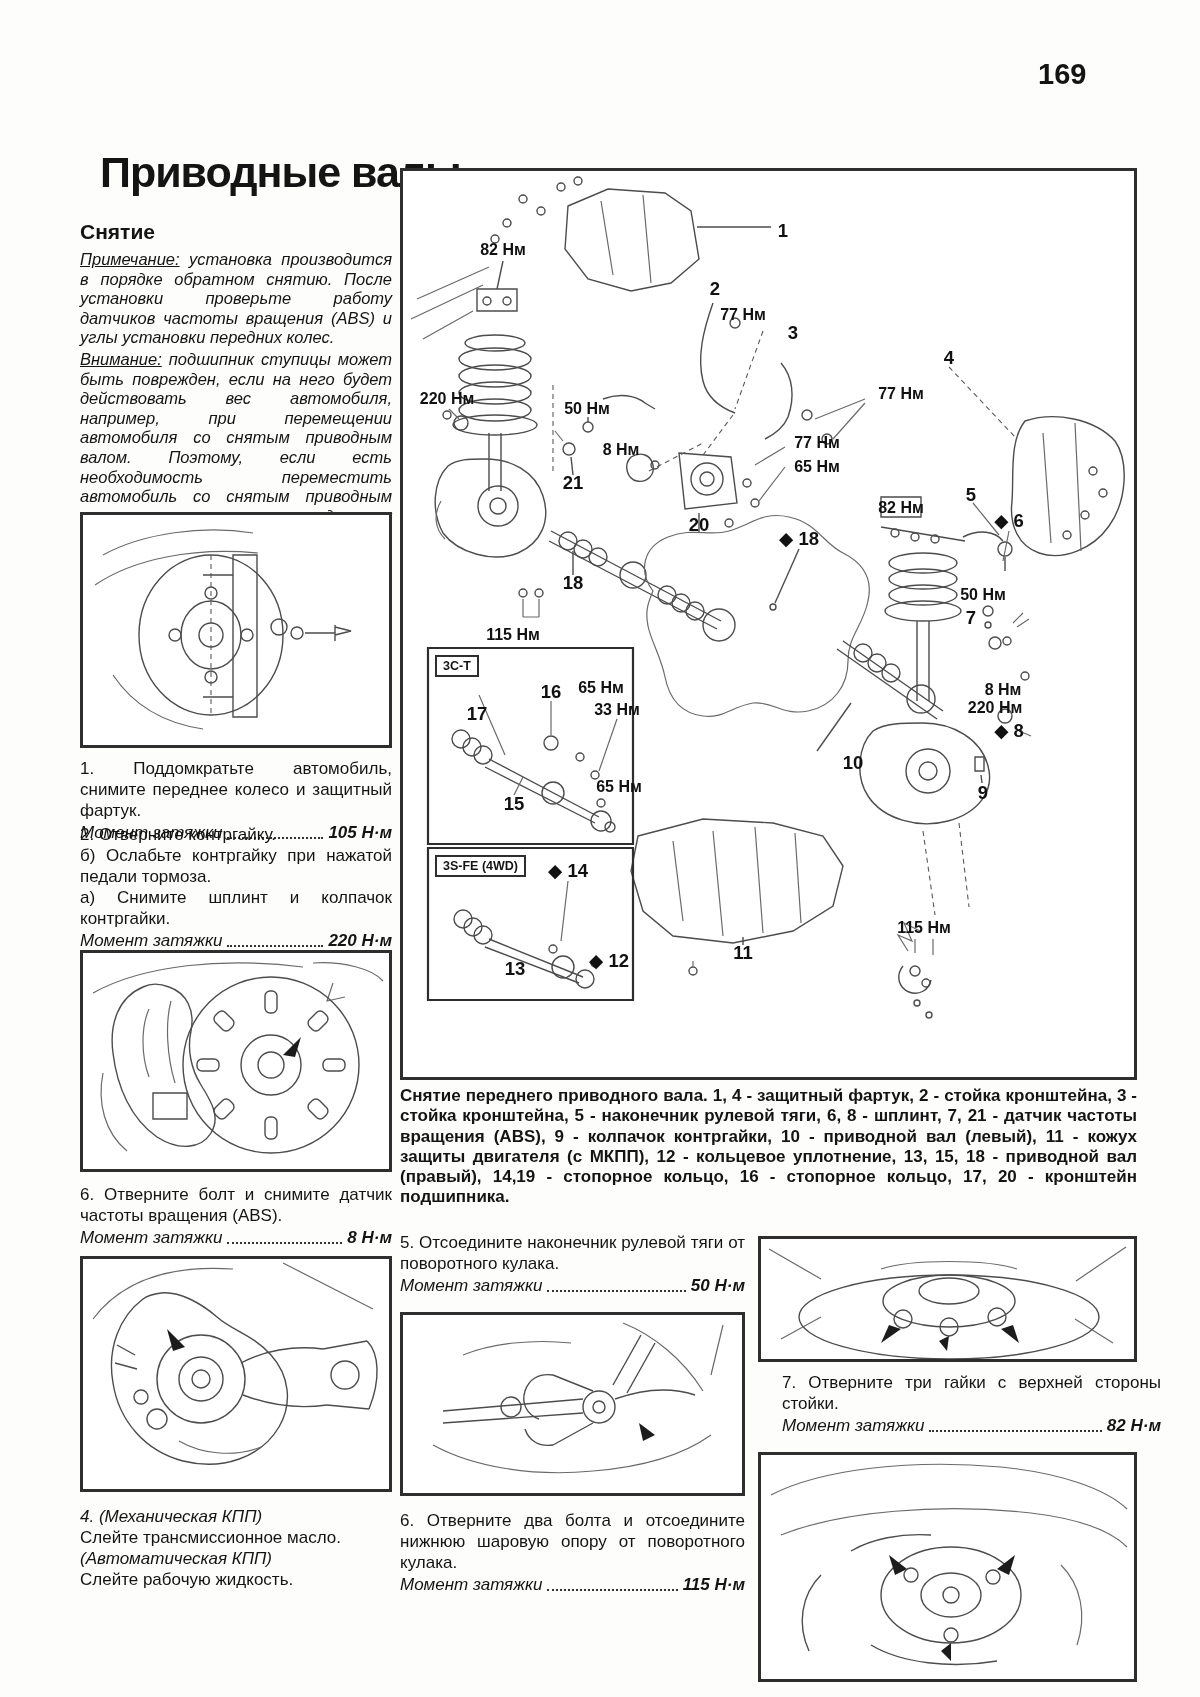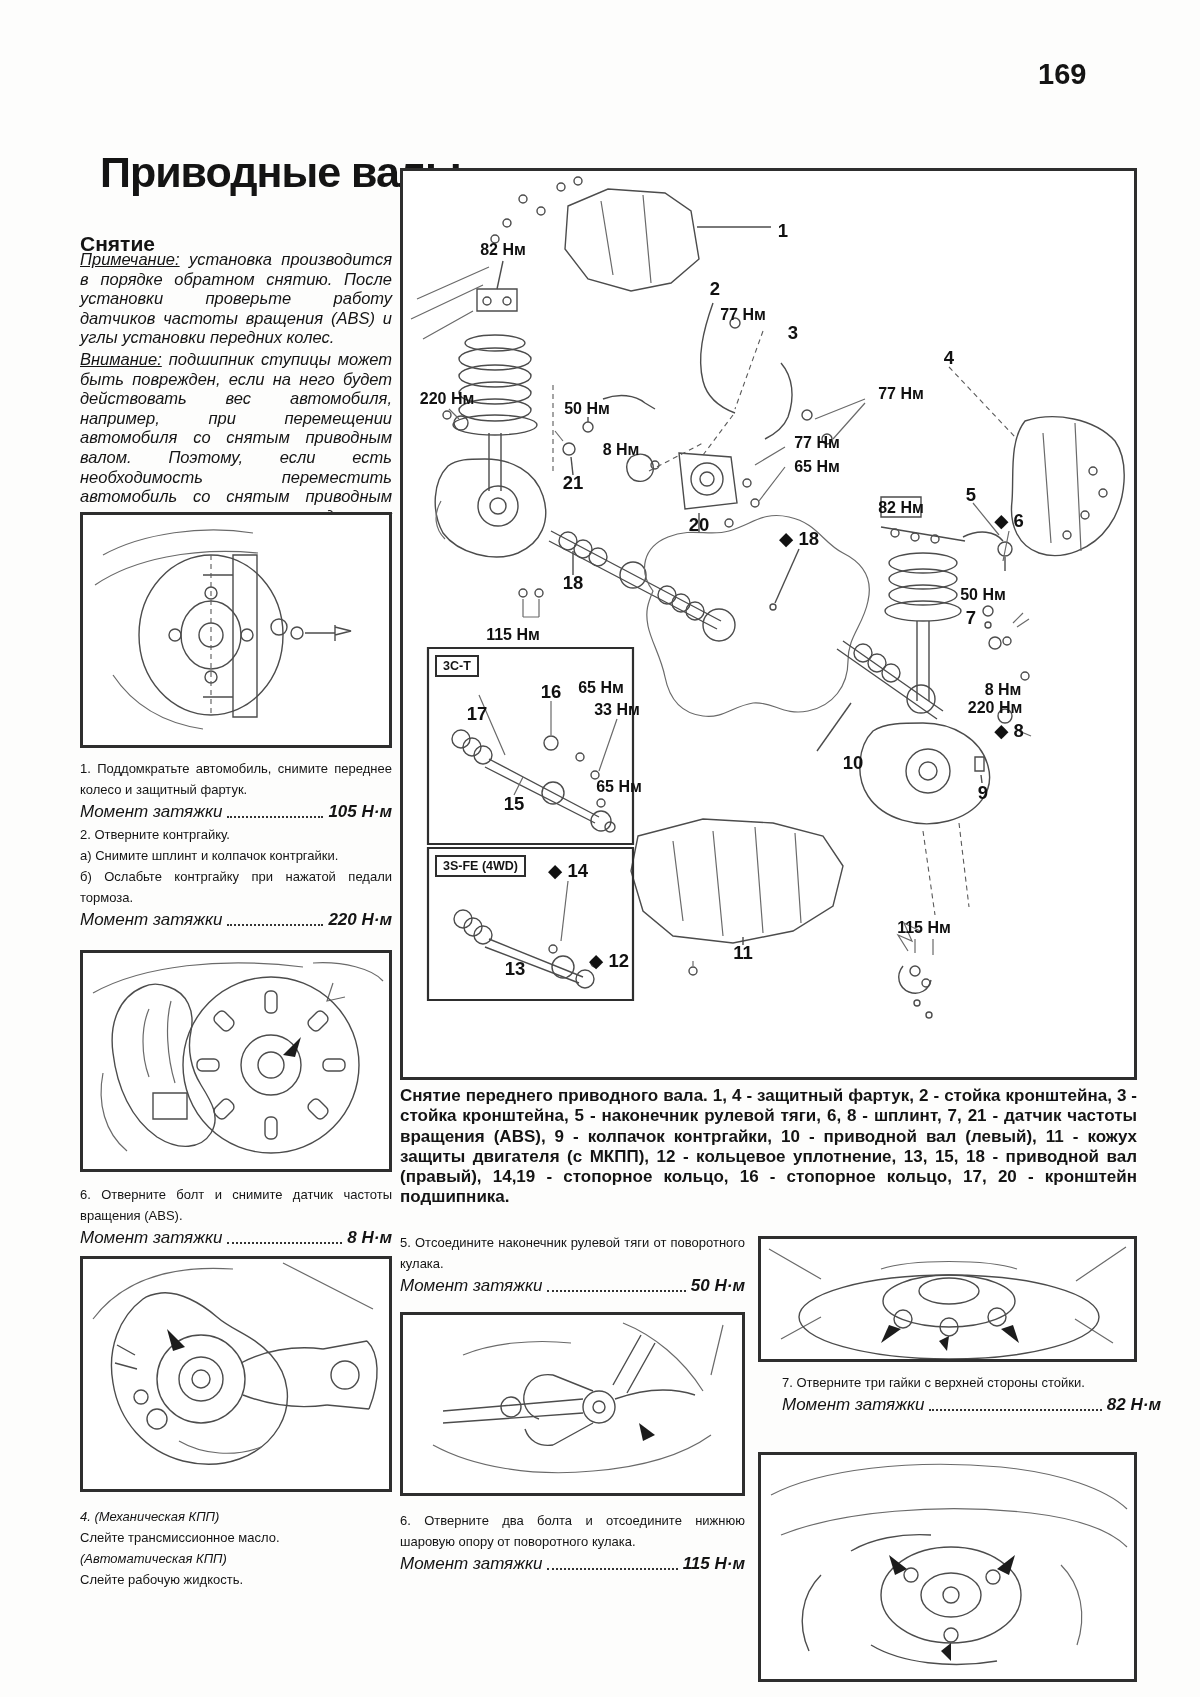--- a/index.html
+++ b/index.html
@@ -9,21 +9,21 @@
     font-family:"Liberation Sans","DejaVu Sans",sans-serif;
     overflow:hidden;
   }
   .abs{position:absolute;}
   .page-number{font-size:29px;font-weight:bold;}
   h1.title{margin:0;font-size:43px;font-weight:bold;letter-spacing:-1px;}
   h2.subtitle{margin:0;font-size:26px;line-height:29px;font-weight:bold;}
   h3.removal{margin:0;font-size:21px;font-weight:bold;}
   .para{font-size:16.5px;line-height:19.6px;text-align:justify;font-style:italic;}
   .ul{text-decoration:underline;}
-  .step{font-size:13px;line-height:21px;text-align:justify;}
+  .step{font-size:17px;line-height:21px;text-align:justify;}
   .torque{display:flex;align-items:flex-end;font-size:17px;font-style:italic;margin-top:2px;}
   .tq-dots{flex:1;border-bottom:2px dotted #333;margin:0 5px 4px 5px;}
   .tq-value{font-weight:bold;white-space:nowrap;}
   .figbox{border:3px solid #2e2e2e;background:#fff;box-sizing:border-box;}
   .caption{font-size:17px;line-height:20.3px;font-weight:bold;text-align:justify;}
   .dlabel{position:absolute;transform:translate(-50%,-50%);white-space:nowrap;font-weight:bold;color:#111;}
   .dlabel.t{font-size:16px;}
   .dlabel.c{font-size:18.5px;}
   .inset-chip{
     position:absolute;border:2px solid #2e2e2e;background:#fff;
@@ -38,21 +38,21 @@
 </style>
 </head>
 <body>
 
 <div class="page">
 
   <div class="abs page-number" style="left:1038px;top:58px;">169</div>
 
   <h1 class="abs title" style="left:100px;top:100px;margin-top:48px;">Приводные валы</h1>
 
-  <h3 class="abs removal" style="left:80px;top:232px;">Снятие</h3>
+  <h3 class="abs removal" style="left:80px;top:220px;">Снятие</h3>
 
   <p class="abs para" style="left:80px;top:250px;width:312px;margin:0;"><span class="ul">Примечание:</span> <span>установка производится в порядке обратном снятию. После установки проверьте работу датчиков частоты вращения (ABS) и углы установки передних колес.</span></p>
 
   <p class="abs para" style="left:80px;top:350px;width:312px;margin:0;"><span class="ul">Внимание:</span> <span>подшипник ступицы может быть поврежден, если на него будет действовать вес автомобиля, например, при перемещении автомобиля со снятым приводным валом. Поэтому, если есть необходимость переместить автомобиль со снятым приводным валом, сначала закрепите подшипник ступицы, как показано на рисунке.</span></p>
 
   <div class="abs figbox" style="left:80px;top:512px;width:312px;height:236px;">
     <svg width="306" height="230" viewBox="0 0 306 230">
       <path class="sk2" d="M20,40 C60,18 120,10 170,18"></path>
       <path class="sk2" d="M12,70 C50,44 110,32 175,38"></path>
       <ellipse class="sk" cx="128" cy="120" rx="72" ry="80"></ellipse>
@@ -76,22 +76,22 @@
     <div class="step">1. Поддомкратьте автомобиль, снимите переднее колесо и защитный фартук.</div>
     <p class="torque" style="margin:2px 0 0 0;">
       <span>Момент затяжки</span>
       <span class="tq-dots"></span>
       <span class="tq-value">105 Н·м</span>
     </p>
   </div>
 
   <div class="abs" style="left:80px;top:824px;width:312px;">
     <div class="step">2. Отверните контргайку.</div>
+    <div class="step sub">б) Ослабьте контргайку при нажатой педали тормоза.</div>
     <div class="step sub">а) Снимите шплинт и колпачок контргайки.</div>
-    <div class="step sub">б) Ослабьте контргайку при нажатой педали тормоза.</div>
     <p class="torque" style="margin:2px 0 0 0;">
       <span>Момент затяжки</span>
       <span class="tq-dots"></span>
       <span class="tq-value">220 Н·м</span>
     </p>
   </div>
 
   <div class="abs figbox" style="left:80px;top:950px;width:312px;height:222px;">
     <svg width="306" height="216" viewBox="0 0 306 216">
       <path class="sk2" d="M10,40 C60,12 140,4 220,14 M230,10 C260,8 290,16 300,28"></path>

